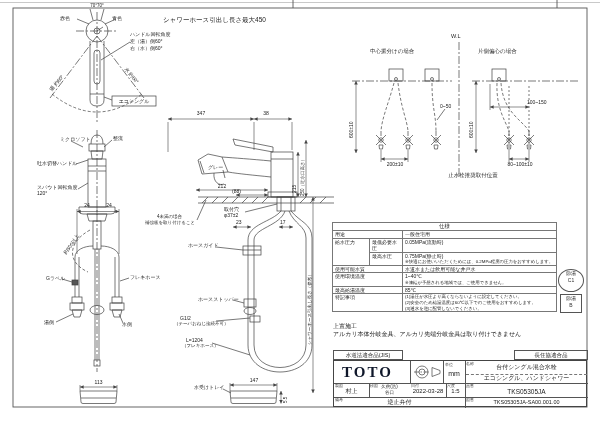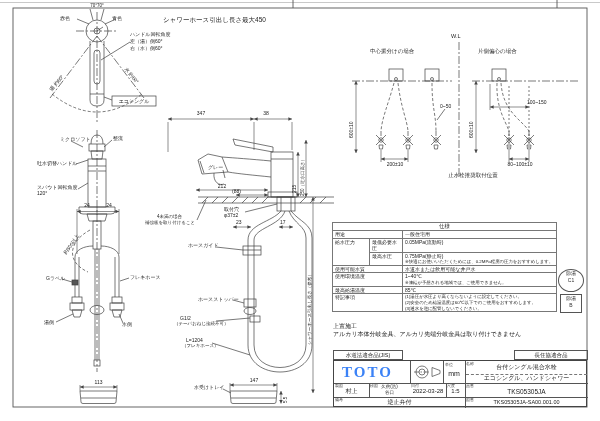--- a/index.html
+++ b/index.html
@@ -19,21 +19,21 @@
   #spec td{border:1px solid #777;font-size:5px;line-height:1.3;padding:0 2px;vertical-align:top;}
   #spec td.hd{text-align:center;font-size:5.5px;}
   #spec .note{font-size:4.4px;display:block;}
   #spec .val{display:block;}
   
   #tblock{position:absolute;left:333px;top:360px;width:254px;height:47px;border:1px solid #444;box-sizing:border-box;}
   .tbline{position:absolute;background:#555;}
   .tag{position:absolute;font-size:4px;color:#444;line-height:1;}
   .tbv{position:absolute;font-size:6px;line-height:1.1;}
   #logo{position:absolute;left:8px;top:3px;width:62px;font-family:"Liberation Serif","DejaVu Serif",serif;
-        font-weight:bold;font-size:15px;letter-spacing:2px;color:#3b82f6;}
+        font-weight:bold;font-size:15px;letter-spacing:2px;color:#0f172a;}
   .dashline{position:absolute;border-top:1px dashed #777;height:0;}
   .badge{position:absolute;border:0.9px solid #555;text-align:center;font-size:5px;line-height:1.4;color:#333;}
 </style>
 </head>
 <body>
 
 <div id="sheet">
 
 <svg width="600" height="421">
   <defs>

